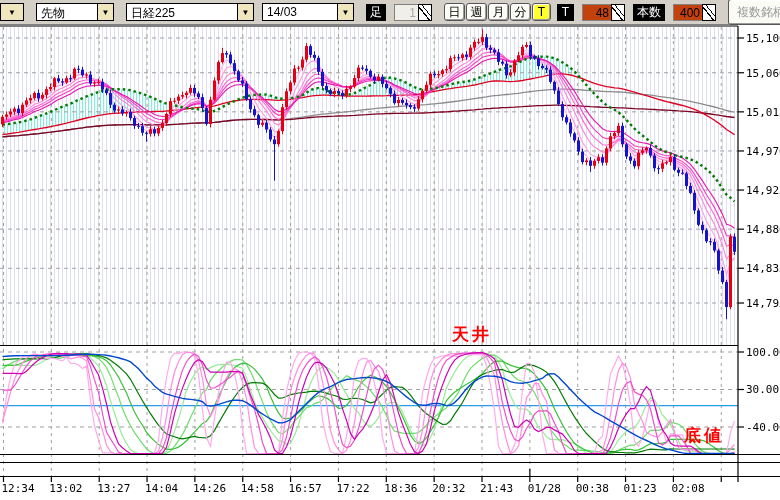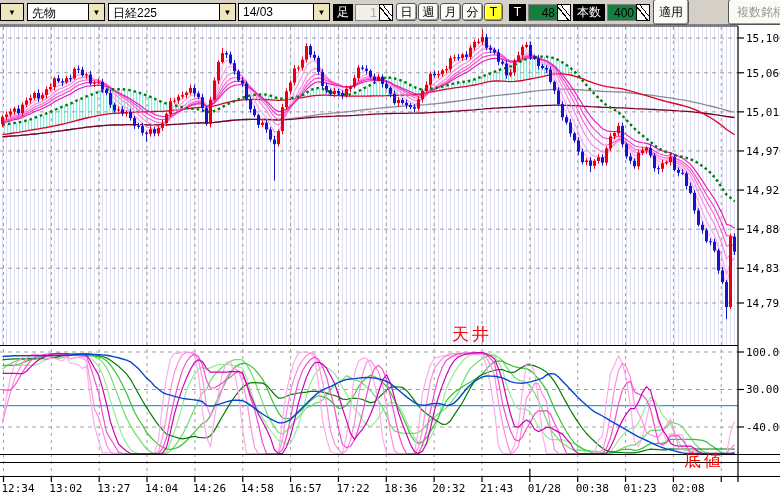--- a/index.html
+++ b/index.html
@@ -8,34 +8,34 @@
   #chart{position:absolute;left:0;top:0;}
   
   .toolbar{position:absolute;left:0;top:0;width:780px;height:24px;background:#d4d0c8;
            border-bottom:1px solid #808080;display:flex;align-items:center;font-size:12px;z-index:5;}
   .combo{display:flex;height:18px;border:1px solid #000;background:#fff;align-items:stretch;box-sizing:border-box;}
   .combo .val{flex:1;padding:1px 3px 0 4px;white-space:nowrap;overflow:hidden;font-size:12px;}
   .arrowbtn{width:15px;background:#efe6bd;border-left:1px solid #000;display:flex;align-items:center;justify-content:center;font-size:8px;color:#000;}
   .chip{height:17px;background:#000;color:#fff;display:flex;align-items:center;justify-content:center;
         padding:0 4px;box-sizing:border-box;font-size:12px;}
   .spin{display:flex;height:17px;box-sizing:border-box;}
-  .spinfield{border:1px solid #808080;border-right:none;background:#15803d;text-align:right;
+  .spinfield{border:1px solid #808080;border-right:none;background:#c2410c;text-align:right;
              padding:1px 2px 0 2px;font-size:12px;box-sizing:border-box;}
   .spinfield.dim{background:#f0efe8;color:#a8a8a8;}
   .spinbtn{width:14px;border:1px solid #000;box-sizing:border-box;
            background:linear-gradient(to top right,#fff 40%,#000 40%,#000 47%,#fff 47%,#fff 60%,#000 60%,#000 64%,#fff 64%);}
   .tbtn{height:18px;min-width:21px;border:1px solid #555;border-radius:3px;background:#fbfbf6;
         box-shadow:inset 1px 1px 0 #fff,inset -1px -1px 0 #9b9b9b;display:flex;align-items:center;
         justify-content:center;padding:0 2px;box-sizing:border-box;font-size:12px;}
   .tbtn.yellow{background:#ffff2e;}
   .tbtn.wide{padding:12px 5px;}
   .tbtn.disabled{color:#9a9a9a;}
-  .annot{position:absolute;color:#ff0000;font-weight:normal;font-size:17px;letter-spacing:3px;
+  .annot{position:absolute;color:#ff0000;font-weight:bold;font-size:17px;letter-spacing:3px;
          line-height:17px;white-space:nowrap;z-index:4;}
-  .mL2{margin-left:2px}.mL3{margin-left:3px}.mL6{margin-left:6px}.mL1{margin-left:1px}
+  .mL2{margin-left:8px}.mL3{margin-left:12px}.mL6{margin-left:6px}.mL1{margin-left:1px}
 </style>
 </head>
 <body>
 
 <div id="app">
 
   <svg id="chart" width="780" height="500">
       <defs>
         <pattern id="lav" width="4" height="8" patternUnits="userSpaceOnUse">
           <rect width="4" height="8" fill="#ffffff"></rect>
@@ -577,15 +577,15 @@
     <div class="chip mL2">本数</div>
     <div class="spin mL2">
       <div class="spinfield" style="width:29px">400</div>
       <div class="spinbtn"></div>
     </div>
     <div class="tbtn wide mL3">適用</div>
     <div class="tbtn wide disabled" style="position:absolute;right:-14px;width:66px">複数銘柄</div>
   </div>
 
   <div class="annot" style="left:452px;top:326px">天井</div>
-  <div class="annot" style="left:684px;top:452px">底値</div>
+  <div class="annot" style="left:684px;top:427px">底値</div>
 
 </div>
 
 </body></html>

